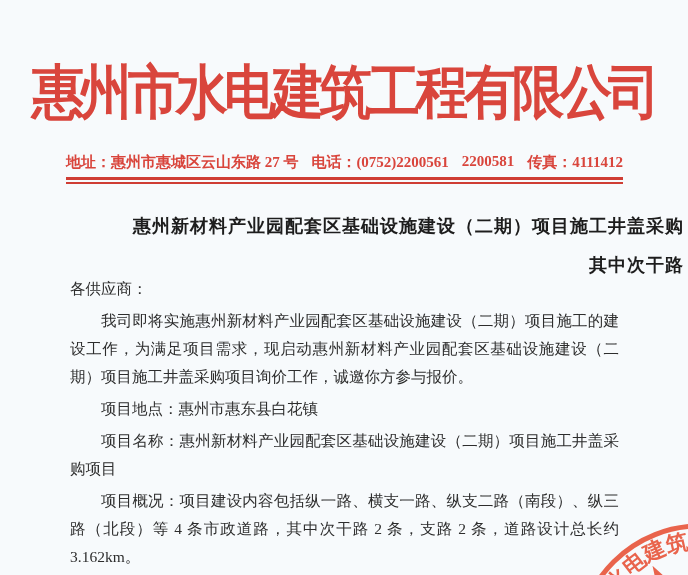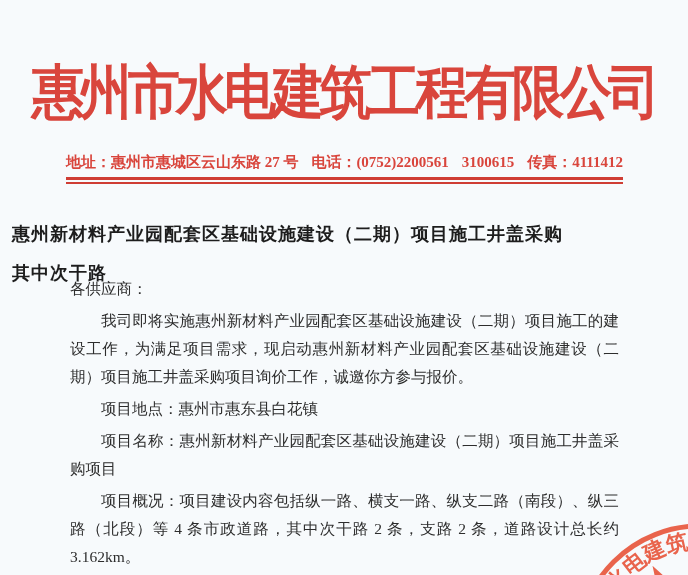--- a/index.html
+++ b/index.html
@@ -14,31 +14,31 @@
   .company{
     position:absolute;top:60px;left:0;right:0;
     margin:0;text-align:center;
     font-size:52px;letter-spacing:-4px;
     font-weight:700;color:#d9453c;
     line-height:1.25;
     transform:scaleY(1.12);
   }
   .contact-row{
     position:absolute;top:153px;left:66px;width:557px;
-    display:flex;justify-content:space-between;align-items:center;
+    display:flex;justify-content:space-between;align-items:flex-start;
     font-size:15px;font-weight:700;color:#d9453c;
     white-space:nowrap;
   }
   .rule{position:absolute;top:177px;left:66px;width:557px;}
   .rule-thick{height:3px;background:#cf3d34;}
   .rule-thin{height:1.5px;background:#cf3d34;margin-top:2px;}
   
   .doc-title{
-    position:absolute;top:203px;left:0;right:0;margin:12px;
-    text-align:left;font-size:18px;font-weight:700;color:#1d1d1d;
+    position:absolute;top:203px;left:0;right:0;margin:4px;
+    text-align:right;font-size:18px;font-weight:700;color:#1d1d1d;
     line-height:39px;letter-spacing:1px;
   }
   .doc-title span{display:block;}
   
   .body{
     position:absolute;top:271px;left:66px;width:557px;
     font-size:15.5px;color:#2d2d2d;line-height:28px;
     text-align:justify;
   }
   .body p{margin:4px;}
@@ -57,21 +57,21 @@
 </head>
 <body>
 
 <div class="page">
 
   <h1 class="company">惠州市水电建筑工程有限公司</h1>
 
   <div class="contact-row">
     <span>地址：惠州市惠城区云山东路 27 号</span>
     <span>电话：(0752)2200561</span>
-    <span>3100615</span>
+    <span>2200581</span>
     <span>传真：4111412</span>
   </div>
 
   <div class="rule">
     <div class="rule-thick"></div>
     <div class="rule-thin"></div>
   </div>
 
   <h2 class="doc-title">
     <span>惠州新材料产业园配套区基础设施建设（二期）项目施工井盖采购</span>

